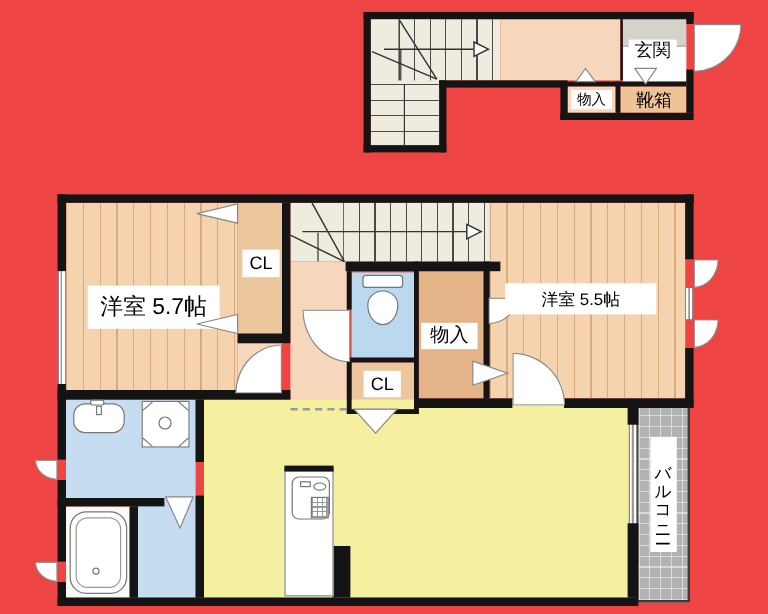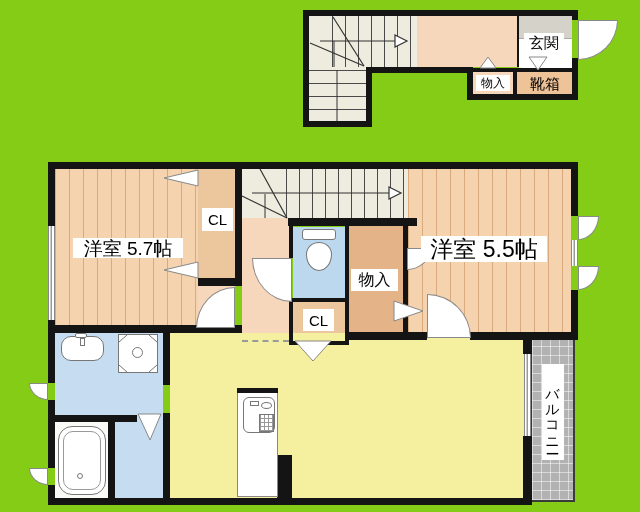--- a/index.html
+++ b/index.html
@@ -1,16 +1,16 @@
 <!DOCTYPE html>
 <html><head>
 <meta charset="utf-8">
 <style>
   html,body{margin:0;padding:0;background:#fff}
-  .plan{position:relative;width:640px;height:512px;background:#84cc16;overflow:hidden;
+  .plan{position:relative;width:640px;height:512px;background:#ef4444;overflow:hidden;
         font-family:"Liberation Sans",sans-serif}
   .w{position:absolute;background:#141414}
   .fl{position:absolute}
   .wood{background-color:#f5d3ae;
         background-image:repeating-linear-gradient(90deg,#d8aa7d 0 1px,transparent 1px 14px)}
   .hall{background:#f6d7bc}
   .cl{background:#ecc79e}
   .stor{background:#e4b387}
   .stairfloor{background:#edecdf}
   .treadv{background-image:repeating-linear-gradient(90deg,#4a4a4a 0 1px,transparent 1px 13px)}
@@ -142,33 +142,33 @@
   <div class="fix" style="left:58px;top:426px;width:48px;height:69px;border-radius:14px"></div>
   <div class="fix" style="left:63px;top:431px;width:38px;height:59px;border-radius:10px;border-color:#999"></div>
   <div class="fix" style="left:77px;top:473px;width:6px;height:6px;border-radius:50%"></div>
   <div class="fix" style="left:237px;top:390px;width:41px;height:107px;border-color:#888"></div>
   <div class="w" style="left:237px;top:388px;width:41px;height:5px"></div>
   <div class="fix" style="left:243px;top:397px;width:32px;height:36px;border-radius:6px"></div>
   <div class="fix" style="left:250px;top:401px;width:9px;height:5px"></div>
   <div class="fix" style="left:261px;top:402px;width:11px;height:7px;border-radius:50%"></div>
   <div class="fix" style="left:259px;top:414px;width:15px;height:18px;background-image:repeating-linear-gradient(0deg,#999 0 1px,transparent 1px 4px),repeating-linear-gradient(90deg,#999 0 1px,transparent 1px 4px)"></div>
 
-  <div class="lbl" style="left:73px;top:238px;width:110px;height:20px;font-size:19px">
+  <div class="lbl" style="left:73px;top:238px;width:110px;height:36px;font-size:19px">
     <span>洋室 5.7帖</span>
     </div>
   <div class="lbl" style="left:202px;top:208px;width:31px;height:23px;font-size:15px">
     <span>CL</span>
     </div>
   <div class="lbl" style="left:303px;top:309px;width:31px;height:22px;font-size:15px">
     <span>CL</span>
     </div>
   <div class="lbl" style="left:351px;top:269px;width:47px;height:22px;font-size:16px">
     <span>物入</span>
     </div>
-  <div class="lbl" style="left:421px;top:236px;width:126px;height:26px;font-size:23px">
+  <div class="lbl" style="left:421px;top:236px;width:126px;height:26px;font-size:14px">
     <span>洋室 5.5帖</span>
     </div>
   <div class="lbl vtext" style="left:542px;top:364px;width:22px;height:96px;font-size:14px">
     <span>バルコニー</span>
     </div>
 
   <svg class="ovl" width="640" height="512" viewBox="0 0 640 512">
 
     <line x1="310" y1="43" x2="364" y2="66" stroke="#333" stroke-width="1.2"></line>
     <line x1="333" y1="17" x2="364" y2="66" stroke="#333" stroke-width="1.2"></line>

